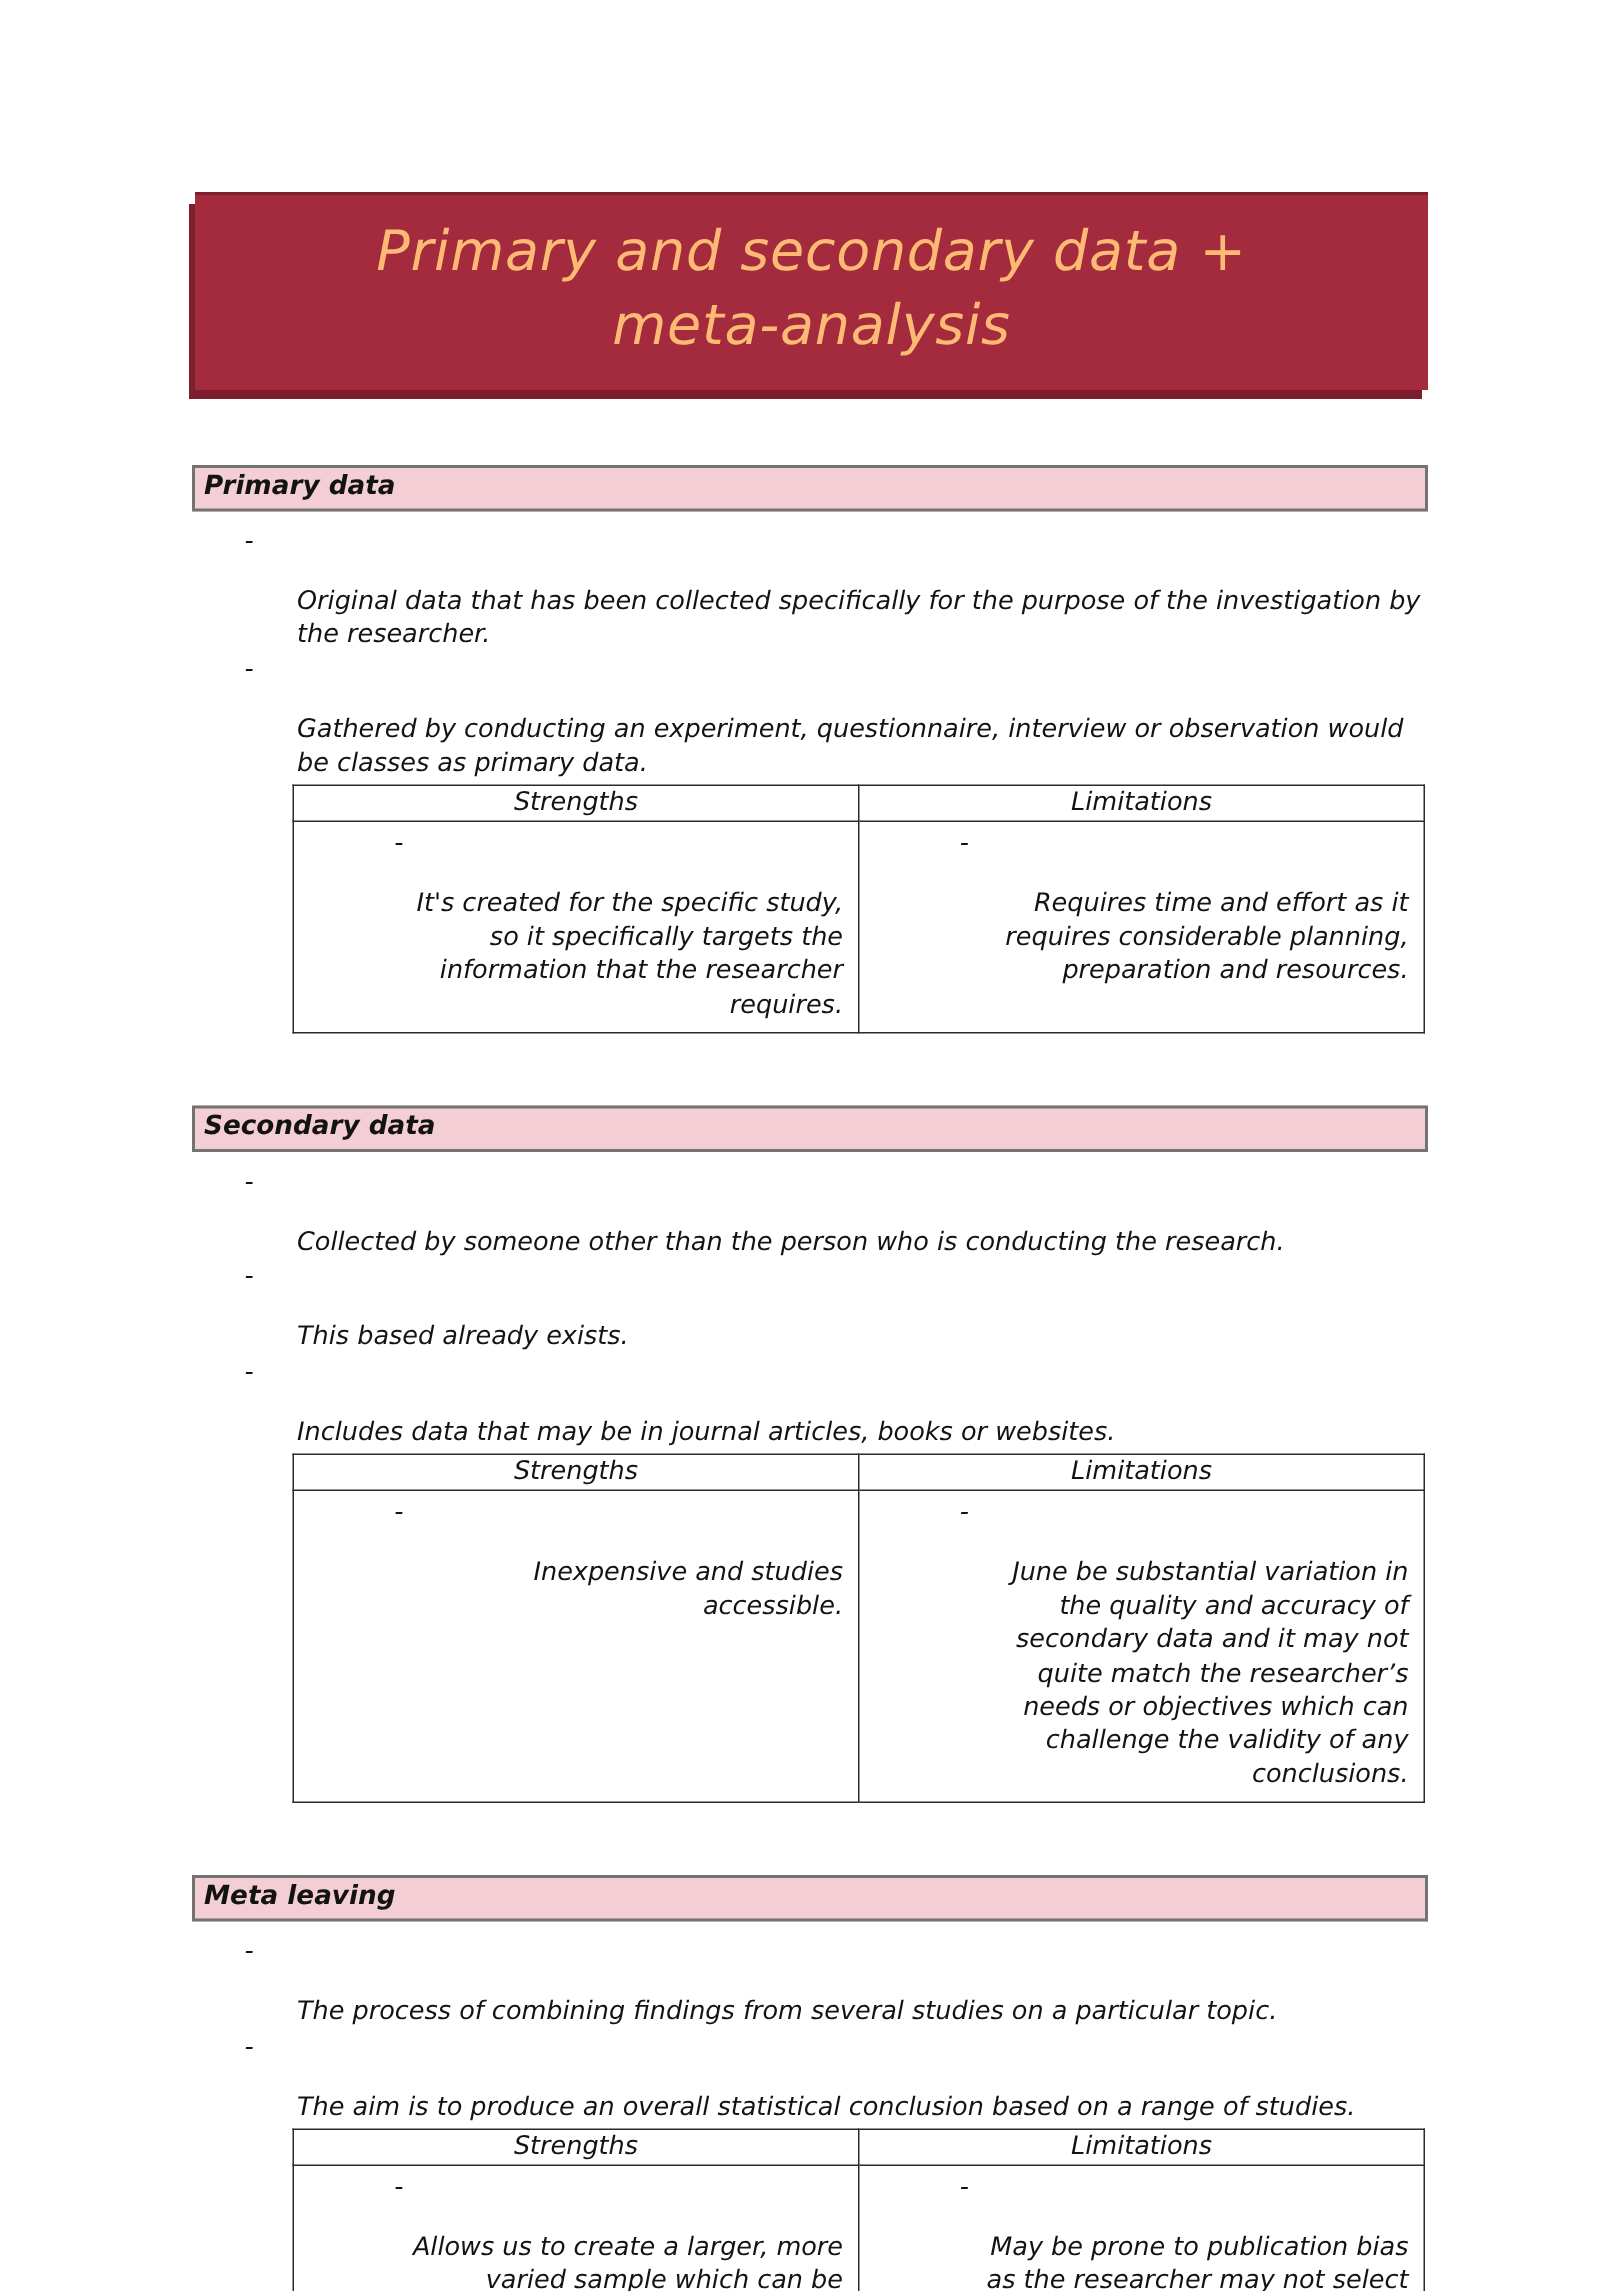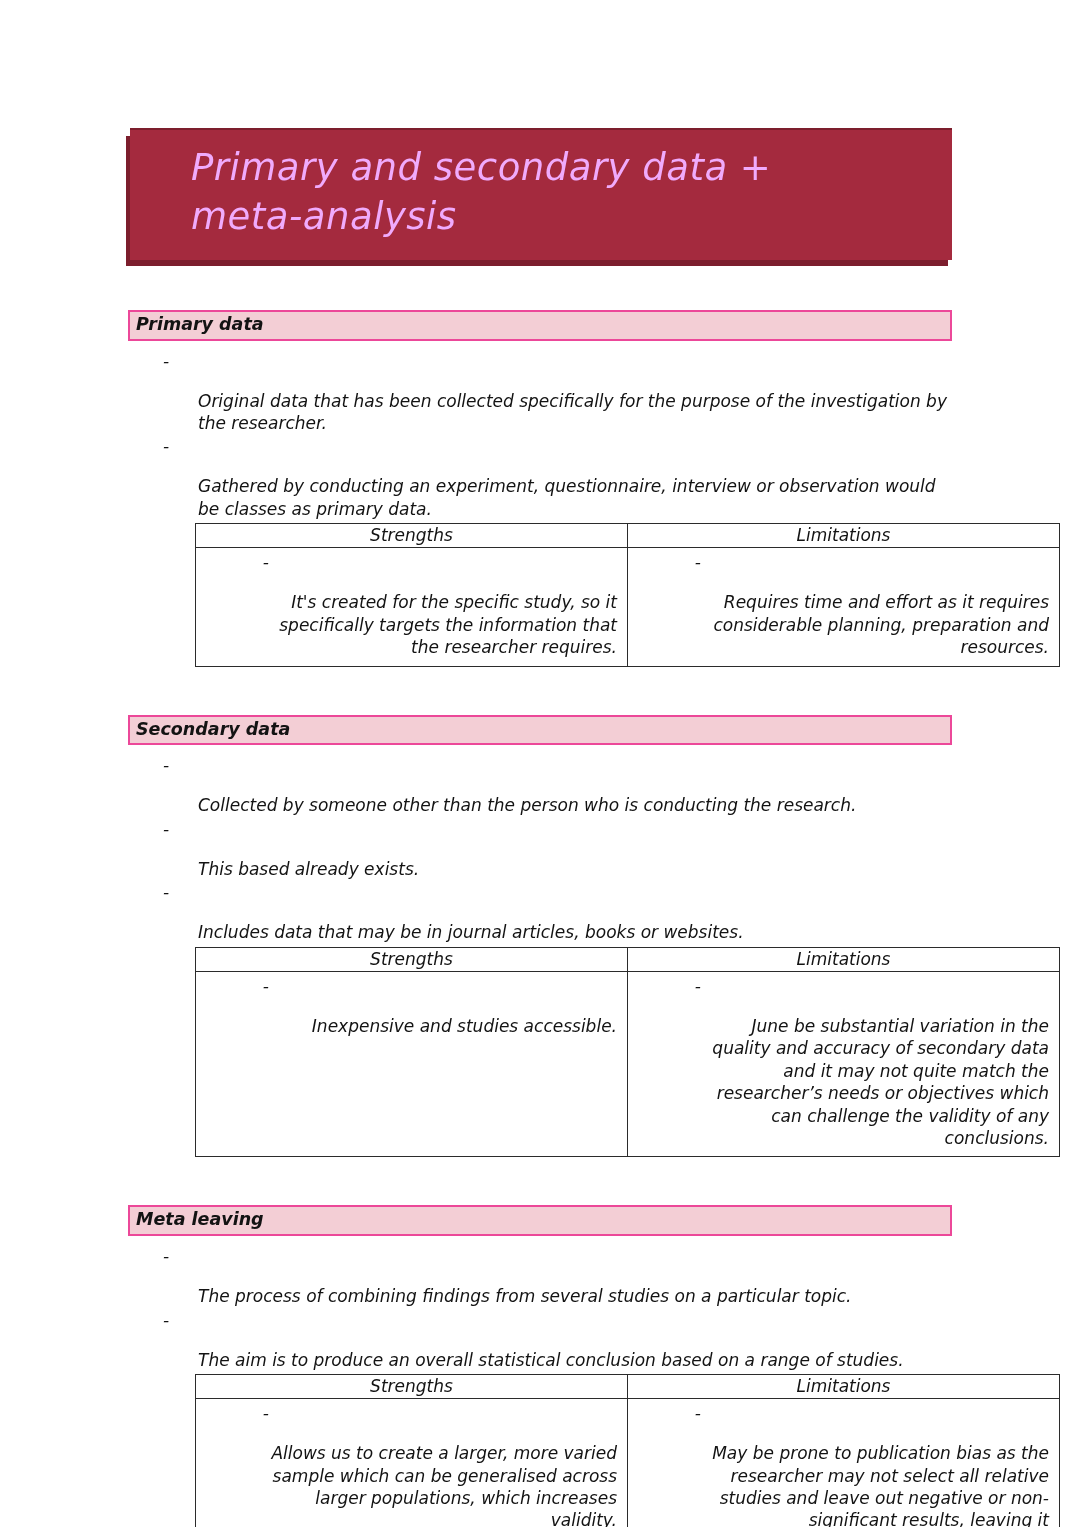--- a/index.html
+++ b/index.html
@@ -21,35 +21,35 @@
   
   .banner {
     margin: 130px 128px 0 130px;
     background: #a42a3e;
     box-shadow: -4px 6px 0 #7c1e2d, 0 -2px 0 #7c1e2d;
     padding: 14px 20px 18px 20px;
   }
   .banner-title {
     max-width: 700px;
     margin: 0 auto;
-    text-align: left;
-    color: #f0abfc;
+    text-align: center;
+    color: #fdba74;
     font-size: 37px;
     line-height: 1.32;
     letter-spacing: 0.5px;
   }
 
   
   .section { margin: 0 128px; }
   .section-first { margin-top: 50px; }
   .section + .section { margin-top: 48px; }
 
   .section-header {
     background: #f3ced5;
-    border: 2px solid #ec4899;
+    border: 2px solid #737373;
     padding: 2px 6px 3px 6px;
     font-weight: bold;
     font-size: 17.5px;
     line-height: 1.25;
   }
 
   .bullets {
     list-style: none;
     margin: 9px 0 3px 0;
     padding: 0 0 0 35px;
@@ -63,21 +63,21 @@
   .bullet::before {
     content: "-";
     flex: 0 0 35px;
   }
   .bullet-text { flex: 1 1 auto; margin-top: 40px; }
 
   
   .sl-table {
     border-collapse: collapse;
     margin: 3px 0 0 67px;
-    width: 865px;
+    width: 755px;
     table-layout: fixed;
   }
   .sl-table th, .sl-table td {
     border: 1.5px solid #2b2b2b;
     text-align: right;
   }
   .sl-table th {
     font-weight: normal;
     font-style: italic;
     font-size: 17px;

